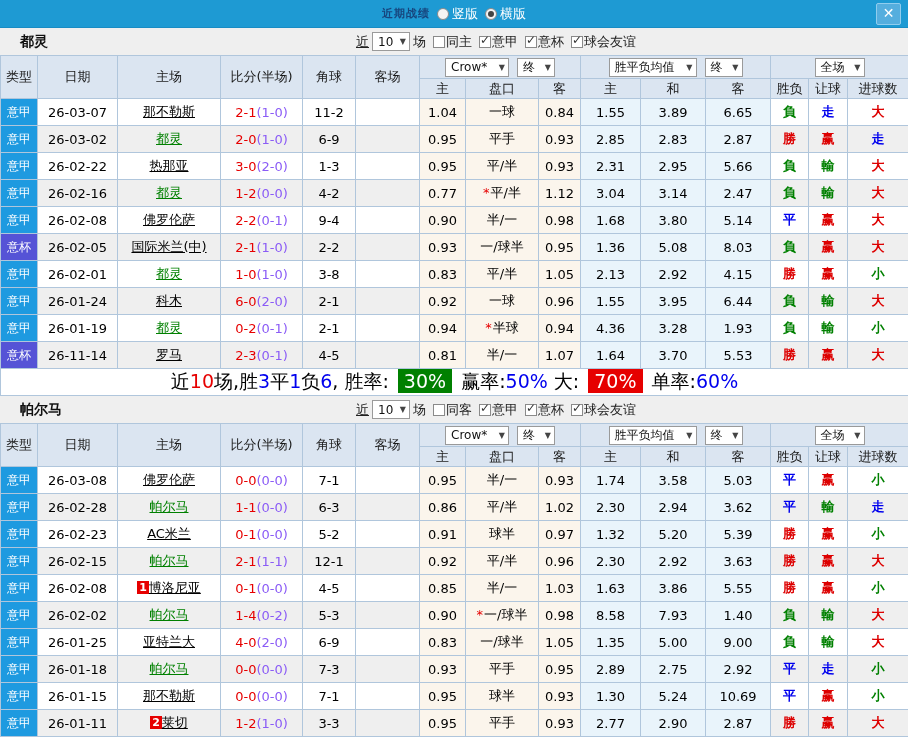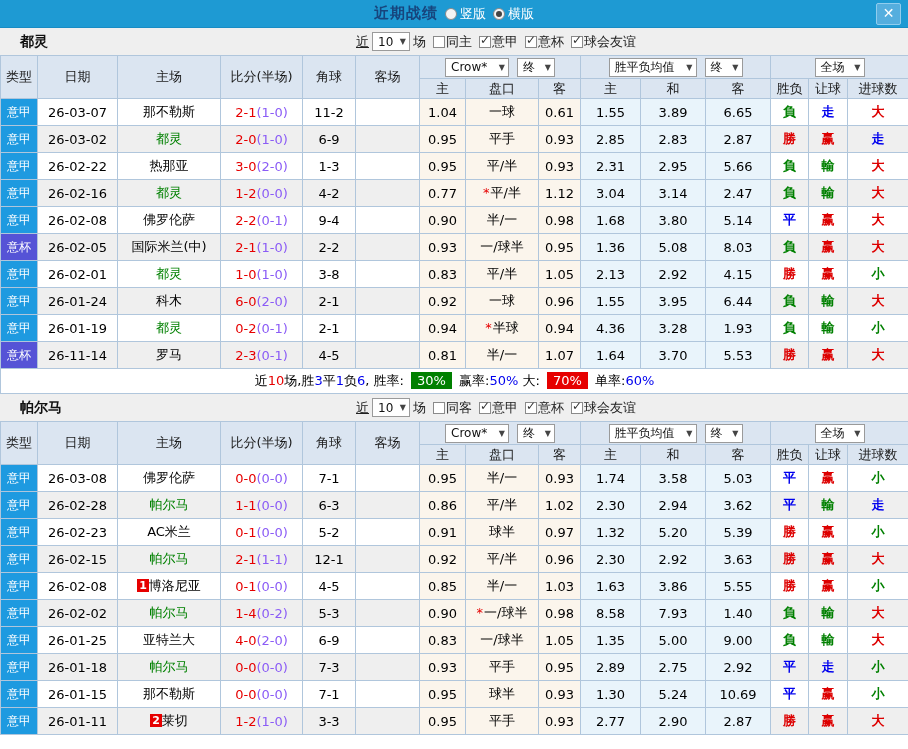--- a/index.html
+++ b/index.html
@@ -3,21 +3,21 @@
 <meta charset="utf-8">
 <style>
   * { margin:0; padding:0; box-sizing:border-box; }
   html,body { width:908px; }
   body { font-family:"DejaVu Sans","Liberation Sans",sans-serif; background:#fff; }
   .app { width:908px; height:749px; overflow:hidden; background:#fff; }
 
   
   .titlebar { height:28px; background:#1e9ad3; position:relative; display:flex; align-items:center; justify-content:center; border-bottom:1px solid #188cc4; }
   .titlebar-center { display:flex; align-items:center; gap:7px; }
-  .tb-title { color:#17457d; font-weight:bold; font-size:15px; letter-spacing:1px; }
+  .tb-title { color:#17457d; font-weight:bold; font-size:11px; letter-spacing:1px; }
   .radio-label { display:flex; align-items:center; gap:3px; color:#fff; font-size:13px; cursor:pointer; }
   .radio { width:12px; height:12px; border-radius:50%; background:#f4f4f4; border:1px solid #8a8a8a; position:relative; display:inline-block; }
   .radio.checked::after { content:""; position:absolute; left:2px; top:2px; width:6px; height:6px; border-radius:50%; background:#444; }
   .close-btn { position:absolute; right:7px; top:3px; width:25px; height:22px; background:#55aede; border:1px solid #90cdee; border-radius:2px; color:#fff; font-weight:bold; font-size:14px; line-height:19px; text-align:center; cursor:pointer; }
 
   
   .section-header { height:27px; background:#efefef; position:relative; display:flex; align-items:center; }
   .team-name { font-weight:bold; font-size:14px; color:#111; margin-left:20px; }
   .filters { position:absolute; left:356px; top:0; height:27px; display:flex; align-items:center; font-size:13px; color:#222; white-space:nowrap; }
   .near-label { text-decoration:underline; margin-right:3px; }
@@ -33,32 +33,32 @@
   thead th { background:#dbe5f1; font-weight:normal; color:#1a1a1a; font-size:13px; }
   tr.dd-row th { height:23px; }
   tr.lbl-row th { height:20px; }
   .dd-group { display:flex; align-items:center; justify-content:center; gap:8px; }
   tbody td { height:27px; font-size:13px; color:#000; background:#fff; }
   tbody tr:nth-child(even) td { background:#efefef; }
   td.type { background:#1e9ae0 !important; color:#fff; font-size:12px; }
   td.type.bei { background:#5553d6 !important; }
   td.beige { background:#fbf5ec !important; }
   td.avg { background:#e9f4fb !important;margin-left:44px; }
-  .team { color:#000; }
+  .team { color:#000;text-decoration:underline; }
   .team.green { color:#008000; }
   .badge { display:inline-block; background:#e60000; color:#fff; font-size:11px; line-height:13px; padding:0 2px; font-weight:bold; vertical-align:1px; }
   .score-main { color:#e60000; }
   .score-half { color:#8b5cf6; }
   .star { color:#e60000; margin-right:1px; }
   .c-red { color:#dd0000; font-weight:bold; }
   .c-blue { color:#0000ee; font-weight:bold; }
   .c-grn { color:#008000; font-weight:bold; }
 
   
-  td.summary-cell { height:25px; background:#fff !important; font-size:13px; color:#000; }
+  td.summary-cell { height:25px; background:#fff !important; font-size:19px; color:#000; }
   .sp-k { color:#000; } .sp-r { color:#e60000; } .sp-b { color:#0000ee; }
   .sp-gb { background:#008000; color:#fff; padding:1px 6px; margin:0 3px; }
   .sp-rb { background:#e60000; color:#fff; padding:1px 6px; margin:0 3px; }
 </style>
 </head>
 <body>
 
 <div class="app">
 
   <header class="titlebar">
@@ -171,21 +171,21 @@
       <tbody>
           <tr>
     <td class="type">意甲</td>
     <td>26-03-07</td>
     <td><span class="team">那不勒斯</span></td>
     <td><span class="score-main">2-1</span><span class="score-half">(1-0)</span></td>
     <td>11-2</td>
     <td></td>
     <td class="beige">1.04</td>
     <td class="beige">一球</td>
-    <td class="beige">0.61</td>
+    <td class="beige">0.84</td>
     <td class="avg">1.55</td>
     <td class="avg">3.89</td>
     <td class="avg">6.65</td>
     <td class="c-grn">負</td>
     <td class="c-blue">走</td>
     <td class="c-red">大</td>
   </tr>
           <tr>
     <td class="type">意甲</td>
     <td>26-03-02</td>

